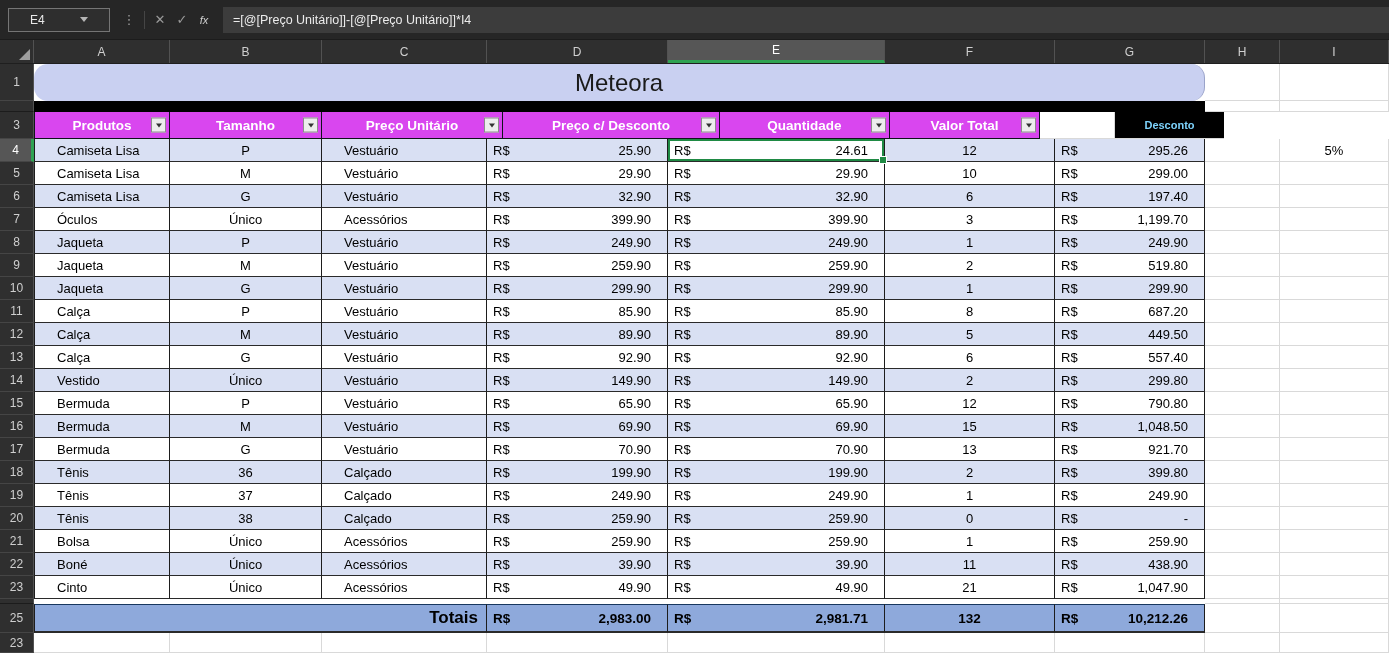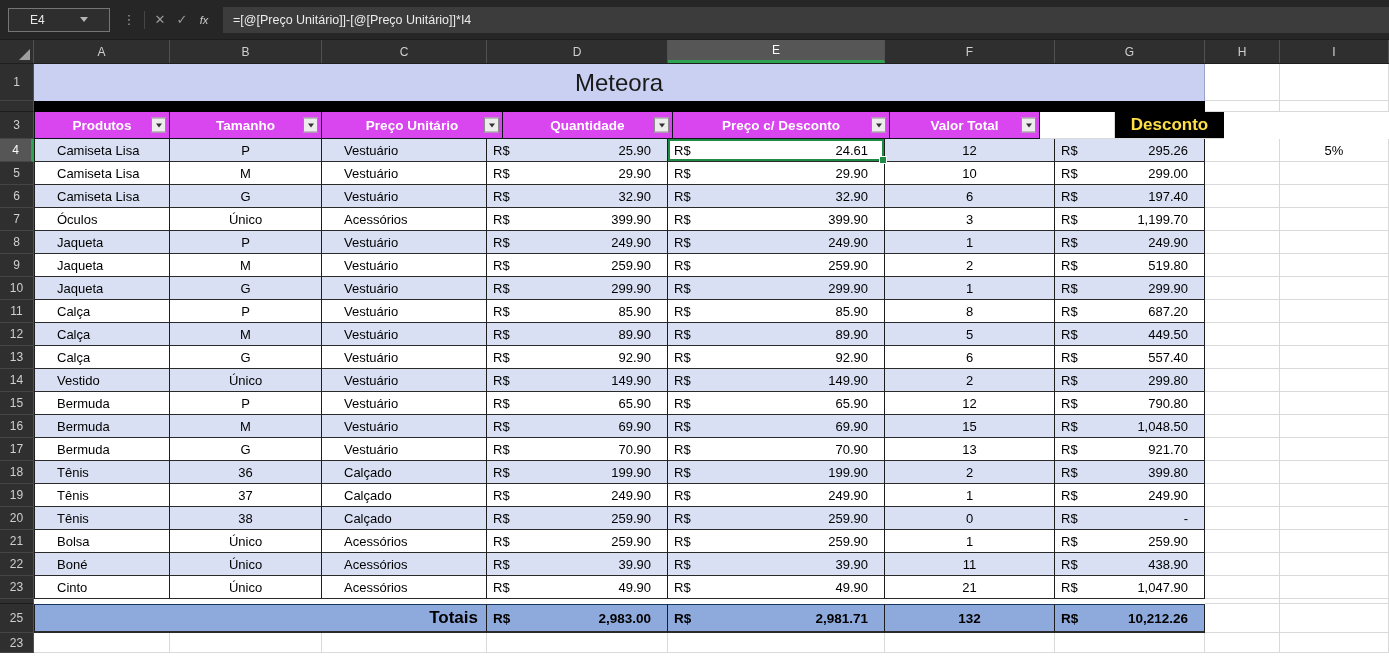--- a/index.html
+++ b/index.html
@@ -37,33 +37,33 @@
   .rh.sel { background:#565656; color:#fff; border-right:3px solid #2fa352; }
   .rh-hidden { border-bottom:1px solid #1c1c1c; }
 
   
   .cell { background:#fff; }
   .light-grid { border-right:1px solid #d9d9d9; border-bottom:1px solid #d9d9d9; background:#fff; }
 
   
   .row-1 { height:37px; }
   .title-cell { width:1171px; background:#c9d0f1; display:flex; align-items:center; justify-content:center;
-                font-size:24px; color:#1a1a1a; border-right:1px solid #9aa3c9; }
+                font-size:24px; color:#1a1a1a; border-right:1px solid #9aa3c9;border-radius:14px; }
   
   .row-2 { height:11px; }
   .black-band { width:1171px; background:#000; }
 
   
   .row-3 { height:27px; }
   .hcell { position:relative; background:#d946ef; color:#fff; font-weight:bold; font-size:13.5px;
            display:flex; align-items:center; justify-content:center; border-right:1px solid #10131c; border-bottom:1px solid #10131c; }
   .filter-btn { position:absolute; right:3px; top:50%; transform:translateY(-50%); width:15px; height:15px;
                 background:#ededed; border:1px solid #8c8c8c; display:flex; align-items:center; justify-content:center; }
   .filter-btn::after { content:""; width:0; height:0; border-left:3.5px solid transparent; border-right:3.5px solid transparent; border-top:4.5px solid #333; }
-  .discount-h { background:#000; color:#fde047; font-weight:bold; font-size:17px; display:flex; align-items:center; justify-content:center; border-bottom:1px solid #d9d9d9;}
+  .discount-h { background:#000; color:#7dd3fc; font-weight:bold; font-size:11px; display:flex; align-items:center; justify-content:center; border-bottom:1px solid #d9d9d9;}
 
   
   .data-row { height:23px; }
   .data-row .tc { background:#fff; font-size:13px; color:#000; display:flex; align-items:center;
                   border-right:1px solid #1d1d1d; border-bottom:1px solid #2a2a2a; overflow:hidden; }
   .data-row.band .tc { background:#d9e0f3; }
   .tc.left { padding-left:22px; }
   .tc.center { justify-content:center; }
   .tc.acc { justify-content:space-between; padding-left:6px; padding-right:16px; }
   .cA { border-left:1px solid #1d1d1d; }
@@ -145,26 +145,26 @@
       <span class="filter-btn"></span>
     </div>
     <div class="hcell wB">
       <span>Tamanho</span>
       <span class="filter-btn"></span>
     </div>
     <div class="hcell wD">
       <span>Preço Unitário</span>
       <span class="filter-btn"></span>
     </div>
+    <div class="hcell wE">
+      <span>Preço c/ Desconto</span>
+      <span class="filter-btn"></span>
+    </div>
     <div class="hcell wF">
       <span>Quantidade</span>
-      <span class="filter-btn"></span>
-    </div>
-    <div class="hcell wE">
-      <span>Preço c/ Desconto</span>
       <span class="filter-btn"></span>
     </div>
     <div class="hcell wG">
       <span>Valor Total</span>
       <span class="filter-btn"></span>
     </div>
     <div class="cell wH light-grid"></div>
     <div class="discount-h wI">Desconto</div>
   </div>
 

